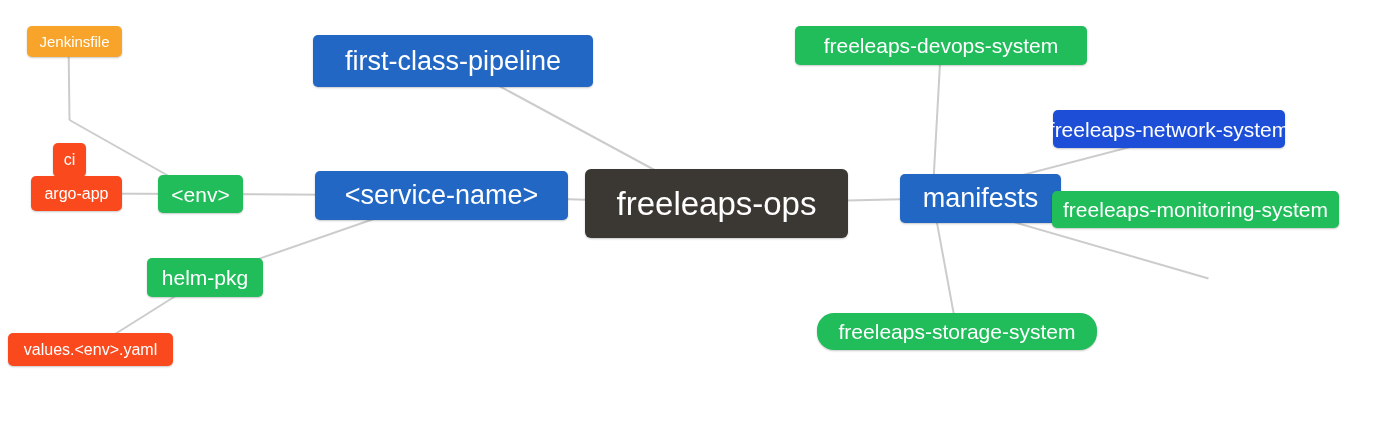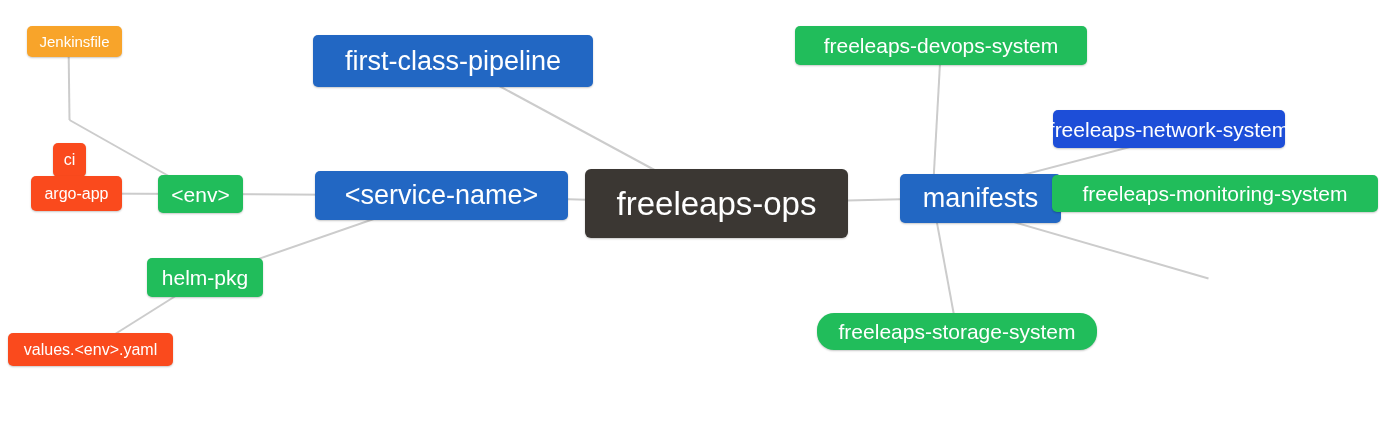--- a/index.html
+++ b/index.html
@@ -60,15 +60,15 @@
     <div class="node lvl1" style="left: 315px; top: 171px; width: 253px; height: 49px; background: rgb(34, 103, 195); color: rgb(255, 255, 255);">&lt;service-name&gt;</div>
     <div class="node lvl1" style="left: 852px; top: 174px; width: 161px; height: 49px; background: rgb(34, 103, 195); color: rgb(255, 255, 255); margin-left: 48px;">manifests</div>
     <div class="node lvl2" style="left: 158px; top: 175px; width: 85px; height: 38px; background: rgb(33, 189, 91); color: rgb(255, 255, 255);">&lt;env&gt;</div>
     <div class="node lvl2" style="left: 147px; top: 258px; width: 116px; height: 39px; background: rgb(33, 189, 91); color: rgb(255, 255, 255);">helm-pkg</div>
     <div class="node lvl3" style="left: 53px; top: 103px; width: 33px; height: 34px; background: rgb(250, 74, 29); color: rgb(255, 255, 255); margin-top: 40px;">ci</div>
     <div class="node lvl3" style="left: 31px; top: 176px; width: 91px; height: 35px; background: rgb(250, 74, 29); color: rgb(255, 255, 255);">argo-app</div>
     <div class="node lvl3" style="left: 8px; top: 333px; width: 165px; height: 33px; background: rgb(250, 74, 29); color: rgb(255, 255, 255);">values.&lt;env&gt;.yaml</div>
     <div class="node lvl4" style="left: 27px; top: 26px; width: 95px; height: 31px; background: rgb(248, 164, 42); color: rgb(255, 255, 255);">Jenkinsfile</div>
     <div class="node lvl2" style="left: 795px; top: 26px; width: 292px; height: 39px; background: rgb(33, 189, 91); color: rgb(255, 255, 255);">freeleaps-devops-system</div>
     <div class="node lvl2" style="left: 1053px; top: 110px; width: 232px; height: 38px; background: #1d4ed8; color: rgb(255, 255, 255);">freeleaps-network-system</div>
-    <div class="node lvl2" style="left: 1052px; top: 175px; width: 326px; height: 37px; background: rgb(33, 189, 91); color: rgb(255, 255, 255);">freeleaps-monitoring-system</div>
+    <div class="node lvl2" style="left: 1052px; top: 191px; width: 287px; height: 37px; background: rgb(33, 189, 91); color: rgb(255, 255, 255);">freeleaps-monitoring-system</div>
     <div class="node lvl2" style="left: 817px; top: 313px; width: 280px; height: 37px; background: rgb(33, 189, 91); color: rgb(255, 255, 255); border-radius: 17px;">freeleaps-storage-system</div>
   </div>
 
 </body></html>

